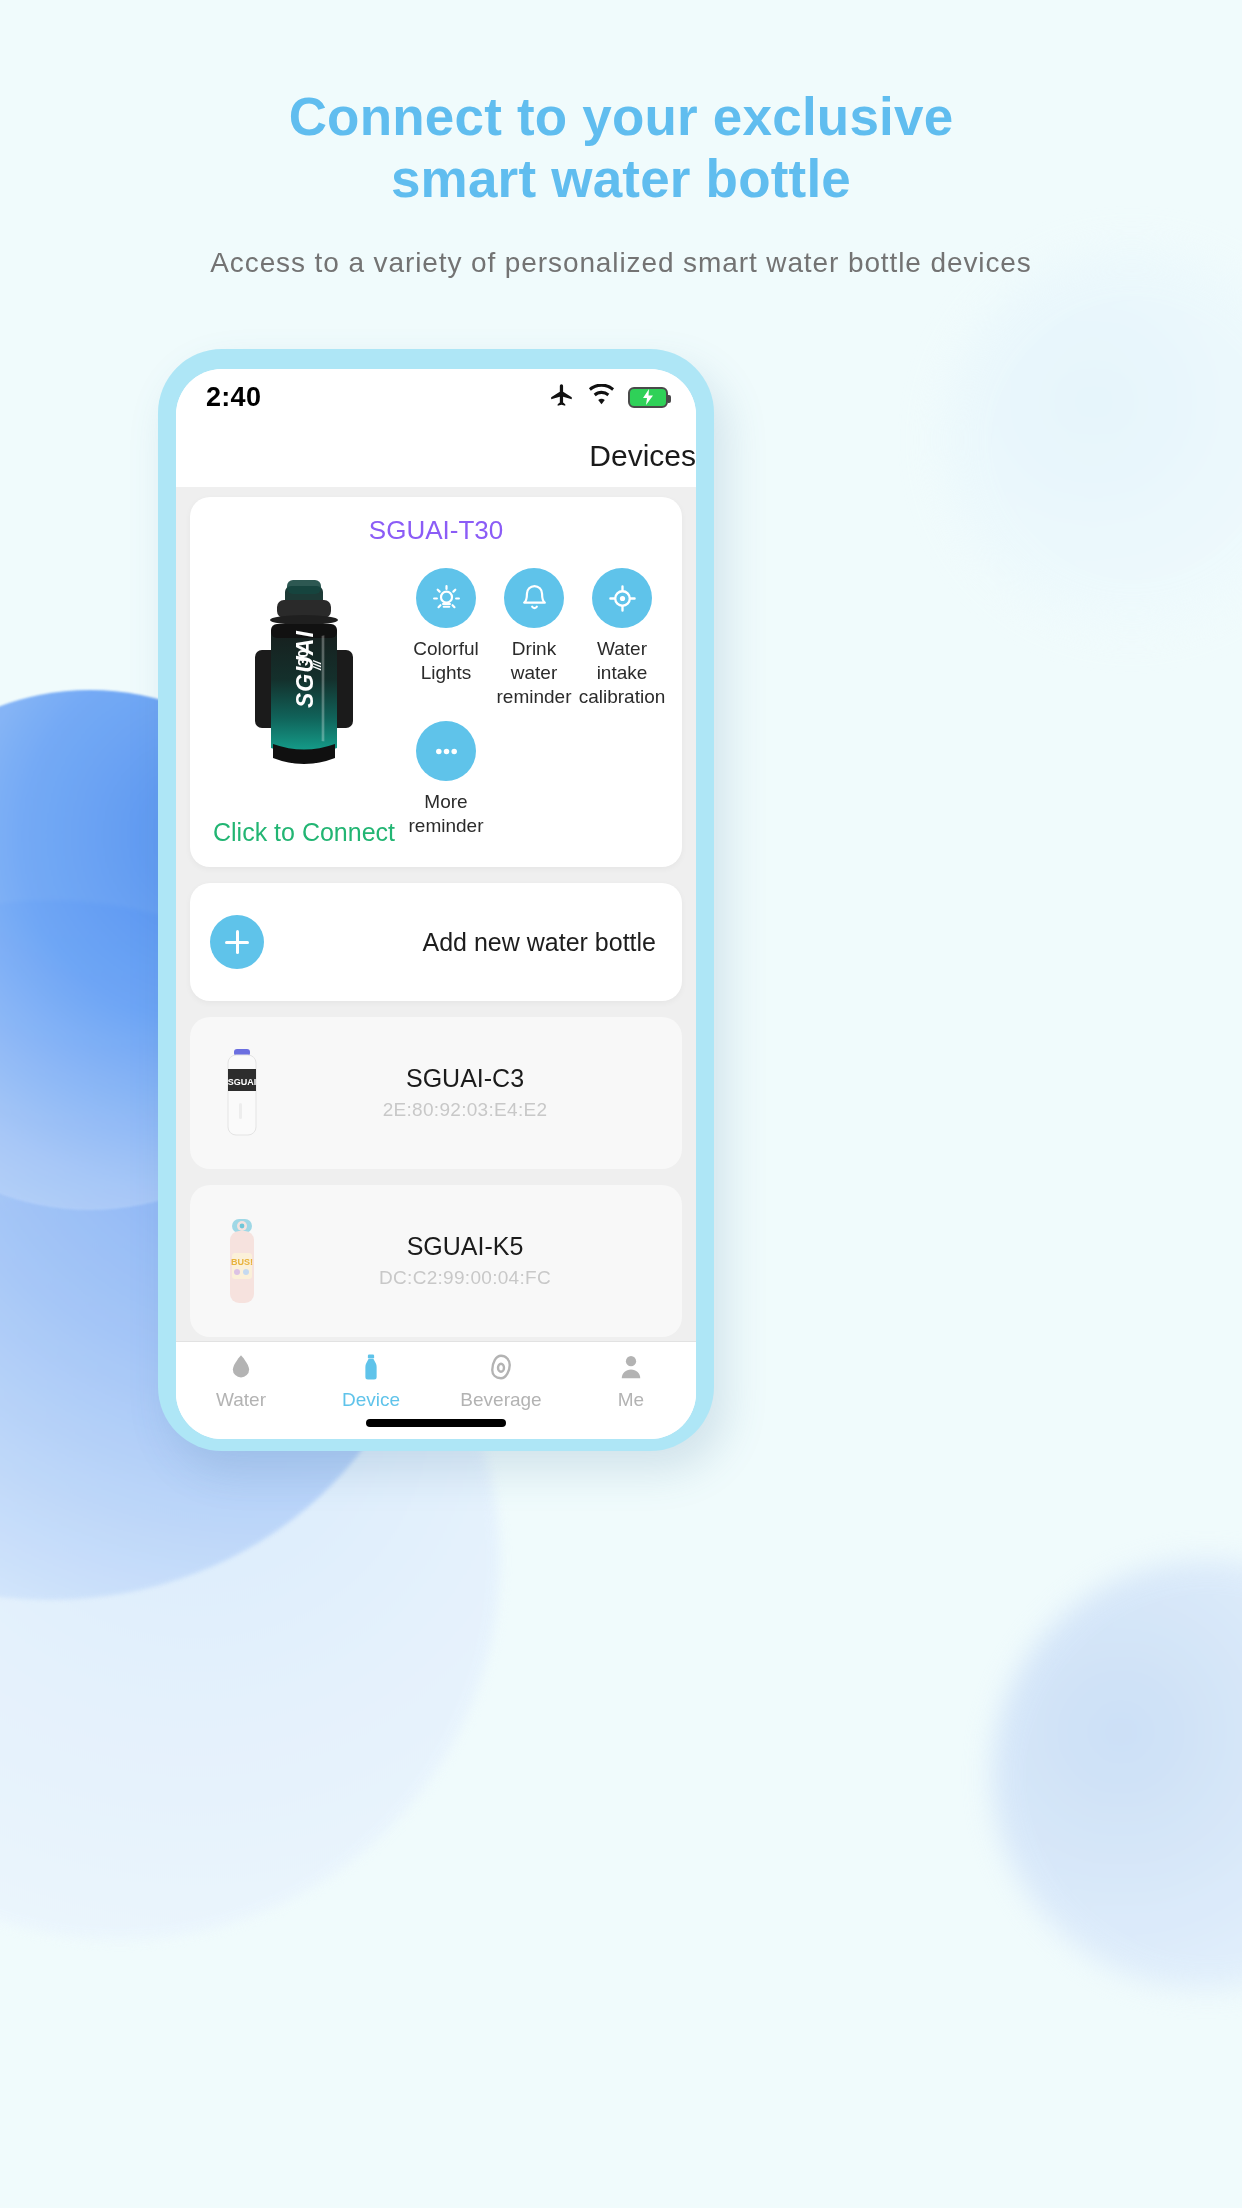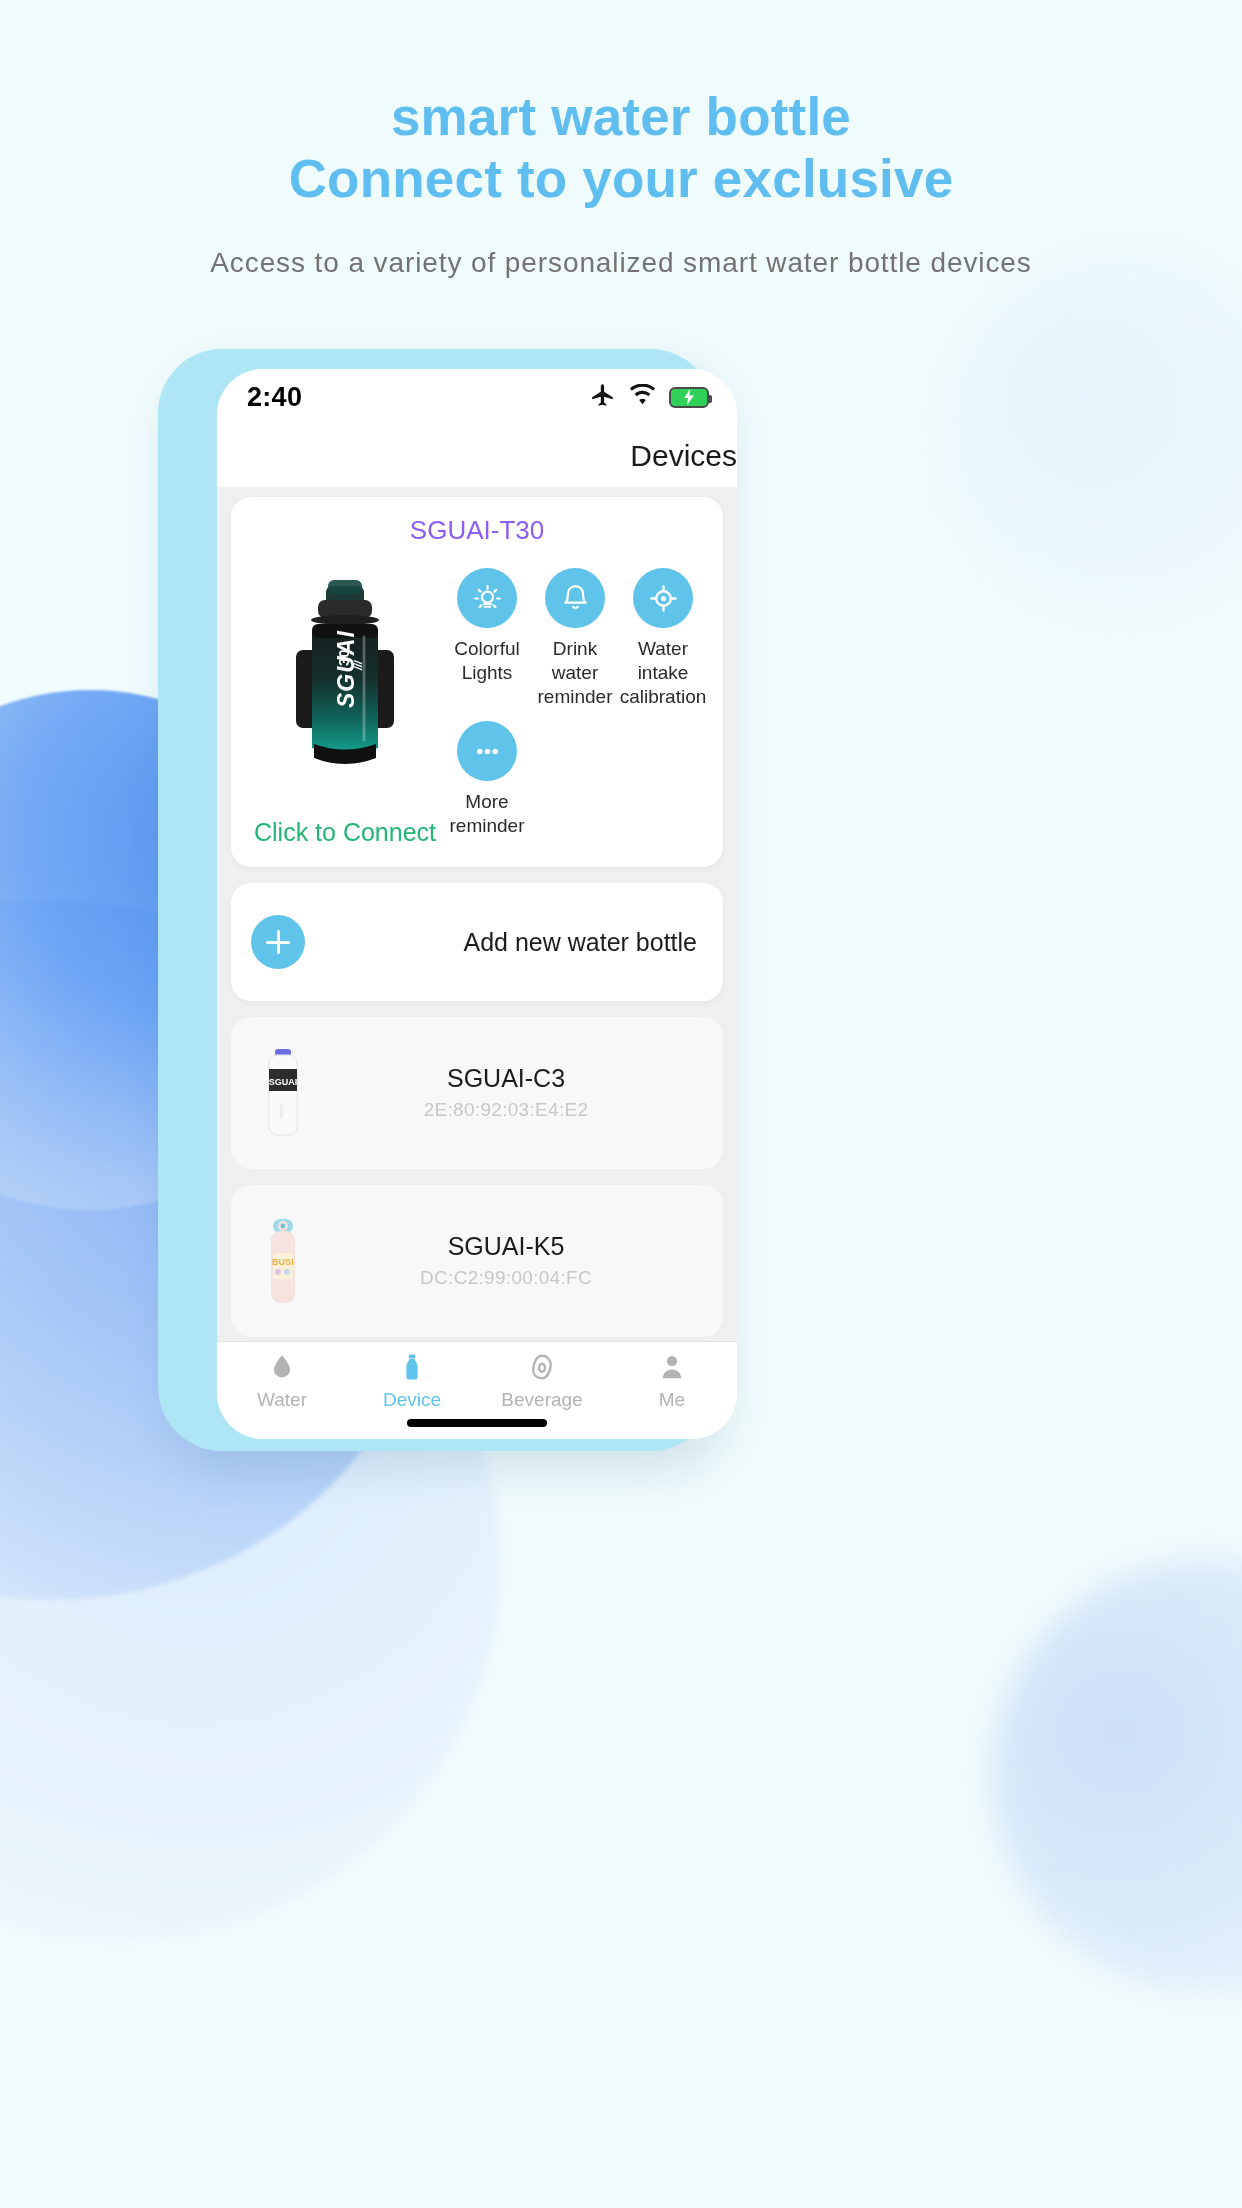--- a/index.html
+++ b/index.html
@@ -93,21 +93,20 @@
     padding:20px 18px 12px 18px;
   }
   .screen {
     width:100%; height:100%;
     background:#ffffff;
     border-radius:46px;
     overflow:hidden;
     position:relative;
     display:flex;
     flex-direction:column;
-    margin-left:41px;
   }
 
   
   .statusbar {
     height:56px;
     flex:0 0 56px;
     display:flex; align-items:center;
     justify-content:space-between;
     padding:0 28px 0 30px;
     background:#fff;
@@ -263,22 +262,22 @@
 <div class="bg-wrap">
   <div class="blob-e"></div>
   <div class="blob-c"></div>
   <div class="blob-b"></div>
   <div class="blob-a"></div>
   <div class="blob-d"></div>
 </div>
 
 <div class="headline-block">
   <div class="headline">
+    <div>Connect to your exclusive</div>
     <div>smart water bottle</div>
-    <div>Connect to your exclusive</div>
   </div>
   <div class="subhead">Access to a variety of personalized smart water bottle devices</div>
 </div>
 
 <div class="phone">
   <div class="screen">
 
     <div class="statusbar">
       <div class="clock">2:40</div>
       <div class="status-icons">

